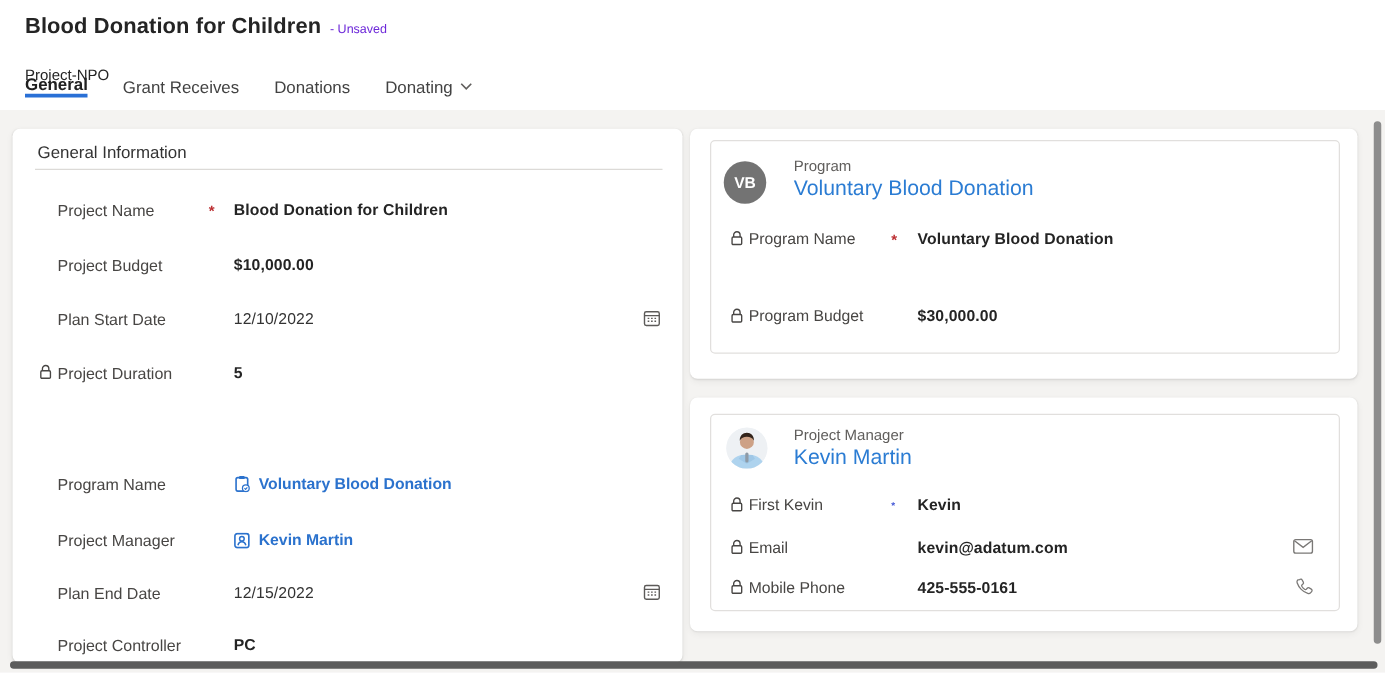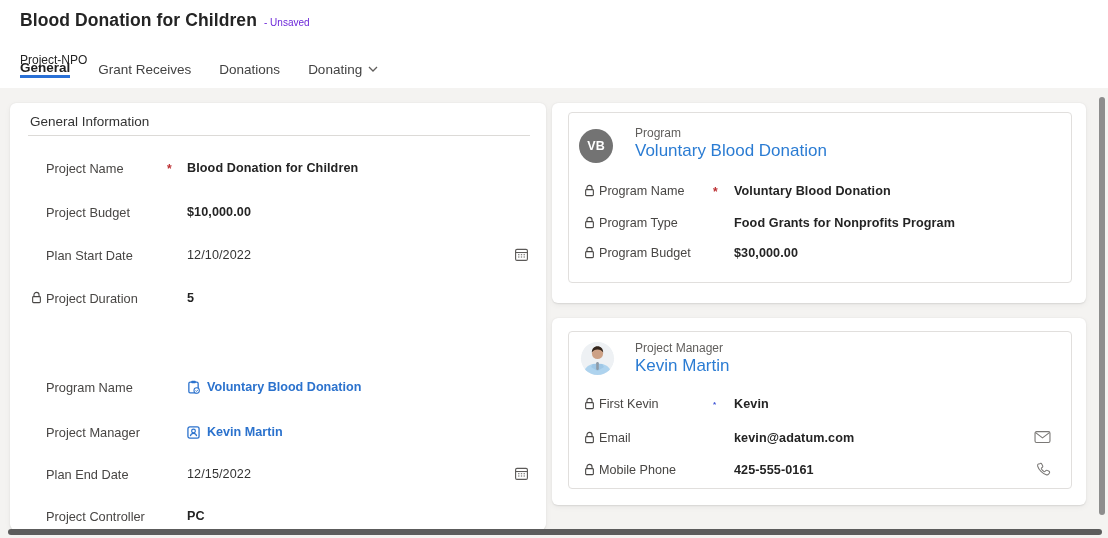--- a/index.html
+++ b/index.html
@@ -212,31 +212,20 @@
           <svg width="11" height="13" viewBox="0 0 12 14">
               <path d="M3.2 6V4.2a2.8 2.8 0 015.6 0V6" fill="none" stroke="#484644" stroke-width="1.2"></path>
               <rect x="1.8" y="6" width="8.4" height="6.6" rx="1" fill="none" stroke="#484644" stroke-width="1.2"></rect>
             </svg>
         </span>
         <span class="lbl">Program Name</span>
         <span class="req">*</span>
         <span class="val">Voluntary Blood Donation</span>
       </div>
 
-      <div class="crow" style="top:100px">
-        <span class="lock">
-          <svg width="11" height="13" viewBox="0 0 12 14">
-              <path d="M3.2 6V4.2a2.8 2.8 0 015.6 0V6" fill="none" stroke="#484644" stroke-width="1.2"></path>
-              <rect x="1.8" y="6" width="8.4" height="6.6" rx="1" fill="none" stroke="#484644" stroke-width="1.2"></rect>
-            </svg>
-        </span>
-        <span class="lbl">Program Type</span>
-        <span class="req"></span>
-        <span class="val">Food Grants for Nonprofits Program</span>
-      </div>
 
       <div class="crow" style="top:130px">
         <span class="lock">
           <svg width="11" height="13" viewBox="0 0 12 14">
               <path d="M3.2 6V4.2a2.8 2.8 0 015.6 0V6" fill="none" stroke="#484644" stroke-width="1.2"></path>
               <rect x="1.8" y="6" width="8.4" height="6.6" rx="1" fill="none" stroke="#484644" stroke-width="1.2"></rect>
             </svg>
         </span>
         <span class="lbl">Program Budget</span>
         <span class="req"></span>

